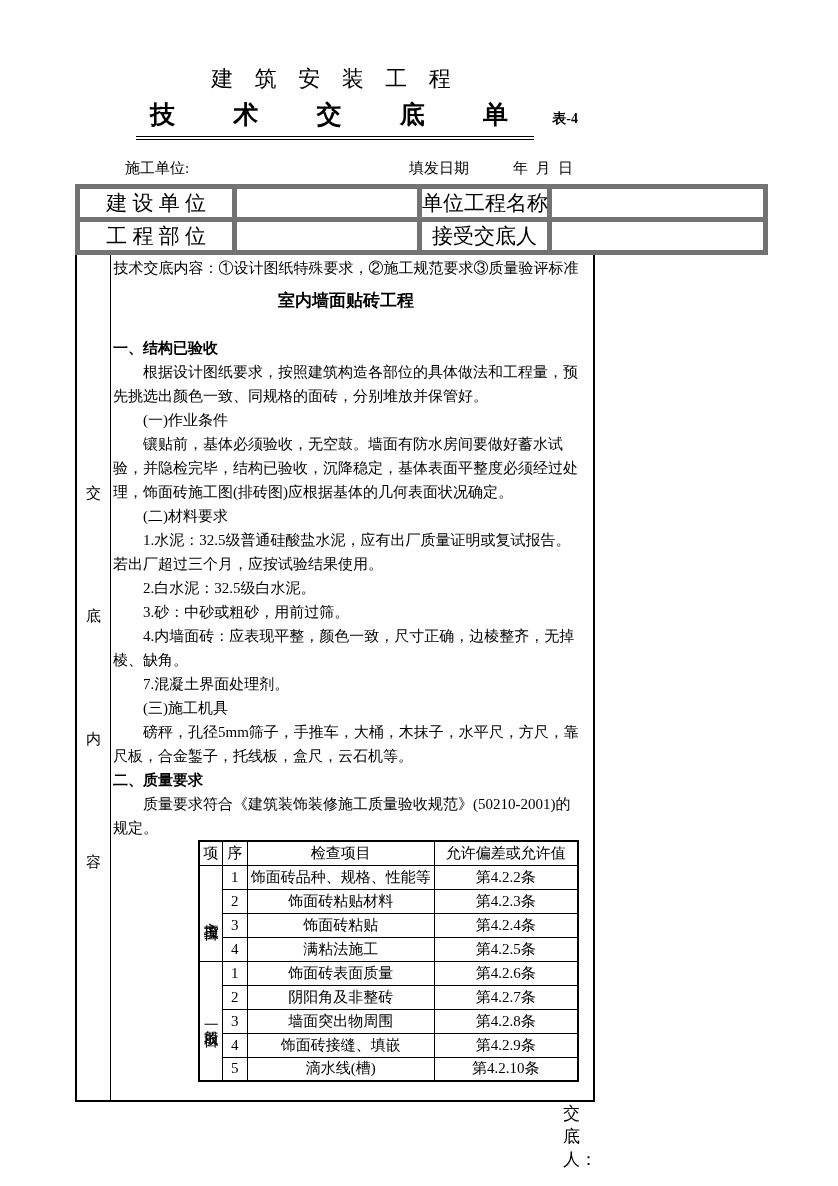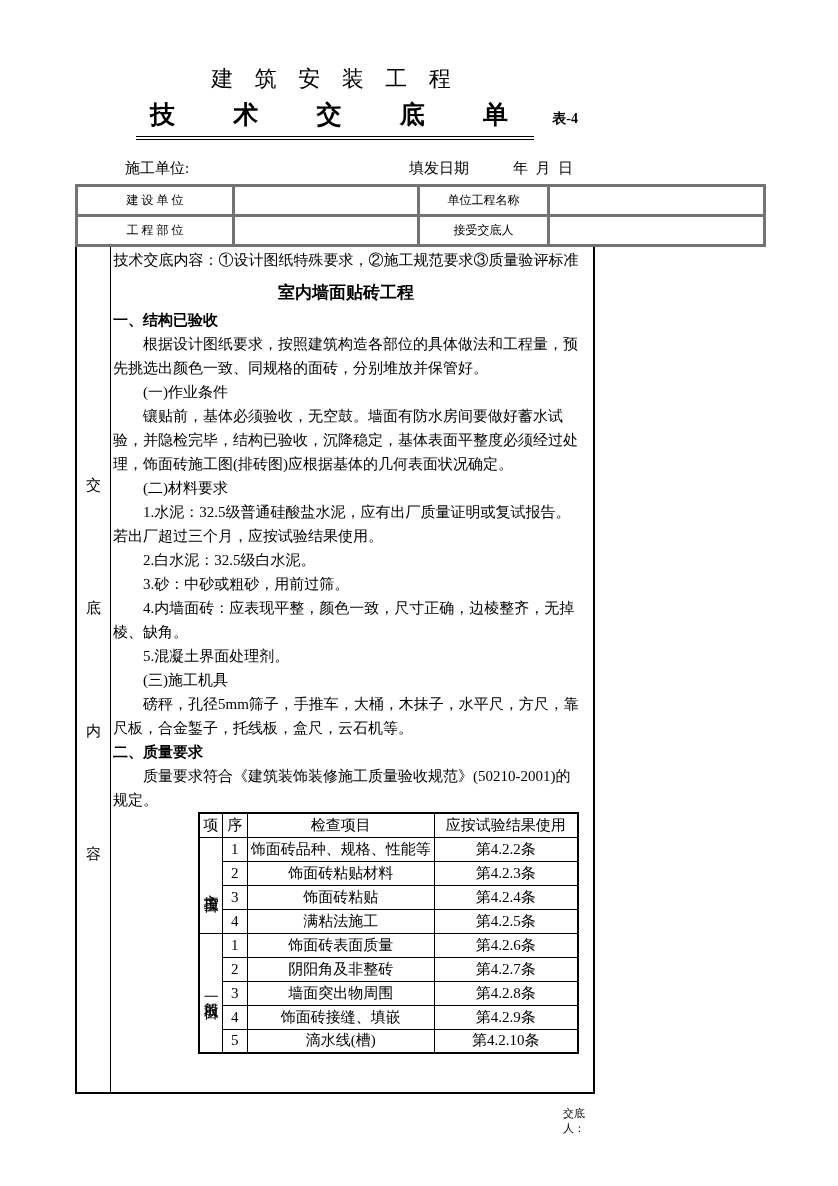--- a/index.html
+++ b/index.html
@@ -21,38 +21,38 @@
   }
   .form-no { position:absolute; top:110px; right:92px; font-size:14px;font-weight:bold; }
 
   .meta-row { display:flex; justify-content:space-between; align-items:flex-end; margin-top:16px; font-size:15px; height:22px;text-align:center; }
   .meta-left { padding-left:50px; }
   .meta-right { padding-right:22px; }
   .meta-right .date-val { margin-left:44px; white-space:pre; }
 
   
   table.info { width:100%; border-collapse:collapse; margin-top:6px; table-layout:fixed; }
-  table.info td { border:3px solid #737373; height:30px; font-size:12px; text-align:center; white-space:pre; }
+  table.info td { border:5px solid #737373; height:30px; font-size:21px; text-align:center; white-space:pre; }
   table.info { border:2px solid #000; }
   table.info td.c1 { width:157px; }
   table.info td.c2 { width:185px; }
   table.info td.c3 { width:130px; }
   table.info td.c4 { width:216px; }
 
   
   .content-row { display:flex; border:2px solid #000; border-top:none; min-height:847px; }
   .side-col {
     width:34px; border-right:1px solid #000; flex:none;
     display:flex; flex-direction:column; align-items:center; justify-content:center;
     gap:104px; font-size:15px;
   }
   .content-col { flex:1; padding:1px 14px 0 2px; }
 
   .intro-line { text-align:center; font-size:15px; line-height:24px; }
-  .doc-title { text-align:center; font-size:17px; font-weight:bold; line-height:26px; margin:8px 0 2px 0; }
+  .doc-title { text-align:center; font-size:17px; font-weight:bold; line-height:26px; margin:8px 0 22px 0; }
 
   .line { font-size:15px; line-height:24px; }
   .h { font-weight:bold; }
   .ind { text-indent:2em; }
 
   .table-label { font-size:15px; font-weight:bold; line-height:22px; margin:2px 0 2px 10px; }
 
   
   table.quality { border-collapse:collapse; border:2px solid #000; margin-left:85px; table-layout:fixed; }
   table.quality th, table.quality td {
@@ -60,21 +60,21 @@
     height:24px; padding:0; text-align:center; overflow:hidden; white-space:nowrap;
   }
   table.quality col.c-item-group { width:43px; }
   table.quality col.c-seq { width:53px; }
   table.quality col.c-check { width:203px; }
   table.quality col.c-allow { width:210px; }
   td.item-cell { text-align:left; padding-left:8px; }
   td.vgroup span { writing-mode:vertical-rl; text-orientation:upright; letter-spacing:2px; line-height:1; }
 
   
-  .footer-row { margin-top:12px; padding-left:488px; font-size:11px; }
+  .footer-row { margin-top:0; padding-left:488px; font-size:17px; }
 </style>
 </head>
 <body>
 
 <div class="page">
 
   <div class="form-subtitle">建 筑 安 装 工 程</div>
   <div class="title-wrap">
     <span class="form-title">技 术 交 底 单</span>
   </div>
@@ -118,40 +118,40 @@
 
       <div class="line h">一、结构已验收</div>
       <div class="line ind">根据设计图纸要求，按照建筑构造各部位的具体做法和工程量，预先挑选出颜色一致、同规格的面砖，分别堆放并保管好。</div>
       <div class="line ind">(一)作业条件</div>
       <div class="line ind">镶贴前，基体必须验收，无空鼓。墙面有防水房间要做好蓄水试验，并隐检完毕，结构已验收，沉降稳定，基体表面平整度必须经过处理，饰面砖施工图(排砖图)应根据基体的几何表面状况确定。</div>
       <div class="line ind">(二)材料要求</div>
       <div class="line ind">1.水泥：32.5级普通硅酸盐水泥，应有出厂质量证明或复试报告。若出厂超过三个月，应按试验结果使用。</div>
       <div class="line ind">2.白水泥：32.5级白水泥。</div>
       <div class="line ind">3.砂：中砂或粗砂，用前过筛。</div>
       <div class="line ind">4.内墙面砖：应表现平整，颜色一致，尺寸正确，边棱整齐，无掉棱、缺角。</div>
-      <div class="line ind">5.混凝土界面处理剂。</div>
+      <div class="line ind">7.混凝土界面处理剂。</div>
       <div class="line ind">(三)施工机具</div>
       <div class="line ind">磅秤，孔径5mm筛子，手推车，大桶，木抹子，水平尺，方尺，靠尺板，合金錾子，托线板，盒尺，云石机等。</div>
       <div class="line h">二、质量要求</div>
       <div class="line ind">质量要求符合《建筑装饰装修施工质量验收规范》(50210-2001)的规定。</div>
 
 
       <table class="quality">
         <colgroup>
           <col class="c-item-group">
             <col class="c-seq">
             <col class="c-check">
             <col class="c-allow">
         </colgroup>
         <tbody>
             <tr>
           <th>项</th>
           <th>序</th>
           <th>检查项目</th>
-          <th>应按试验结果使用</th>
+          <th>允许偏差或允许值</th>
         </tr>
         <tr>
           <td class="vgroup" rowspan="4"><span>主控项目</span></td>
           <td>1</td>
           <td class="item-cell">饰面砖品种、规格、性能等</td>
           <td>第4.2.2条</td>
         </tr>
         <tr>
           <td>2</td>
           <td class="item-cell">饰面砖粘贴材料</td>

